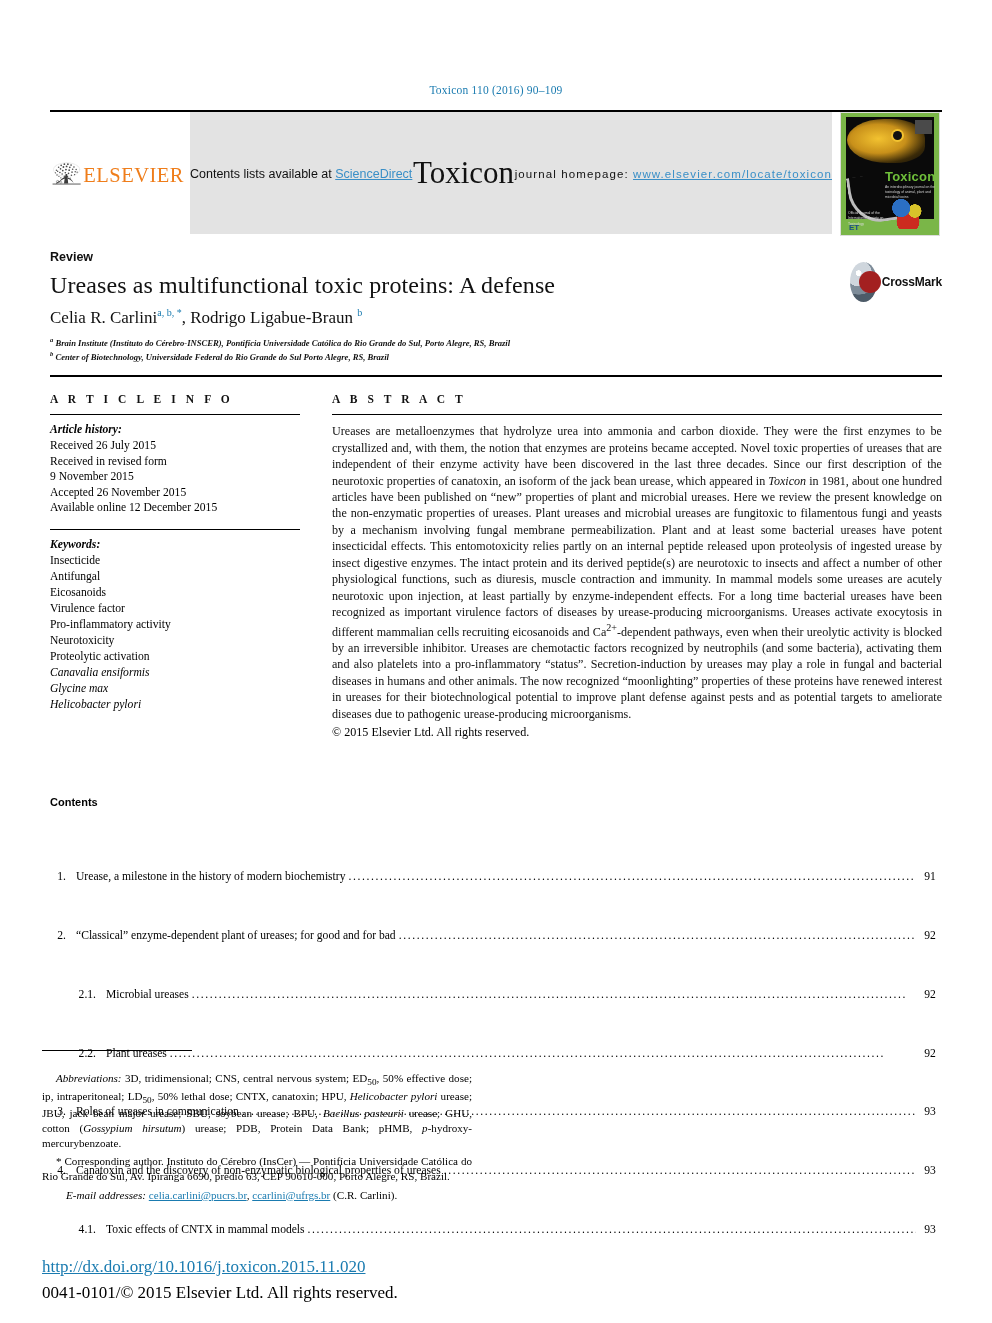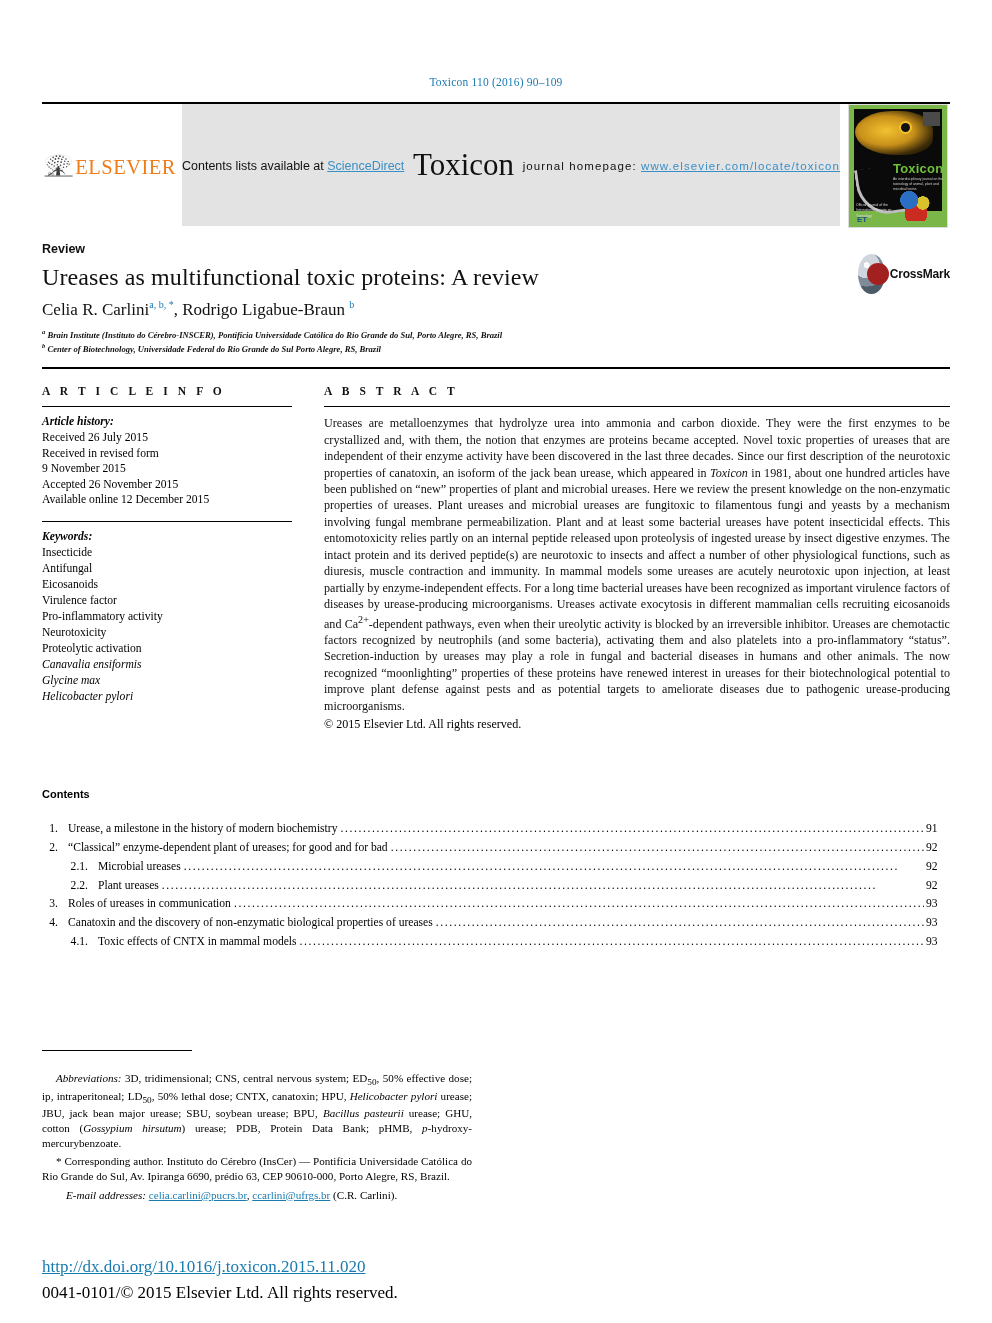--- a/index.html
+++ b/index.html
@@ -6,21 +6,21 @@
   html, body { margin: 0; padding: 0; }
   body {
     width: 992px;
     height: 1323px;
     background: #ffffff;
     font-family: "Liberation Serif", serif;
     color: #000000;
     position: relative;
     overflow: hidden;
   }
-  .page { position: relative; width: 992px; height: 1106px; padding: 0; }
+  .page { position: relative; width: 992px; height: 1106px; padding: 8px; }
 
   
   .running-head {
     text-align: center;
     color: #1a7bb0;
     font-family: "Liberation Serif", serif;
     font-size: 11.5px;
     padding-top: 76px;
     letter-spacing: .2px;
   }
@@ -197,21 +197,21 @@
     font-size: 11.6px; line-height: 1.62;
   }
   .toc-num { flex: 0 0 26px; text-align: right; padding-right: 10px; }
   .toc-num.sub { flex: 0 0 56px; }
   .toc-label { white-space: nowrap; }
   .toc-dots {
     flex: 1 1 auto; overflow: hidden; white-space: nowrap;
     margin: 0 2px 0 3px;
     letter-spacing: 1.6px;
   }
-  .toc-page { flex: 0 0 auto; width: 24px; text-align: left; }
+  .toc-page { flex: 0 0 auto; width: 24px; text-align: center; margin-top: 40px; }
 
   
   .footnotes {
     position: absolute; left: 42px; top: 1050px; width: 430px;
   }
   .fn-rule { border-top: .9px solid #000; width: 150px; }
   .fn-text { margin-top: 20px; font-size: 11.1px; line-height: 1.33; text-align: justify; }
   .fn-text .ital { font-style: italic; }
   .fn-para { margin-top: 4px; }
   .fn-indent { text-indent: 14px; }
@@ -300,21 +300,21 @@
         <div class="cover-sub">An interdisciplinary journal on the toxinology of animal, plant and microbial toxins</div>
         <div class="cover-blob"></div>
         <div class="cover-cap">Official Journal of the International Society on Toxinology</div>
         <div class="cover-et">ET</div>
       </div>
     </div>
   </div>
 
   <div class="title-area">
     <div class="doc-type">Review</div>
-    <div class="paper-title">Ureases as multifunctional toxic proteins: A review</div>
+    <div class="paper-title">Ureases as multifunctional toxic proteins: A defense</div>
     <div class="authors">
       <span>Celia R. Carlini</span><sup>a, b, *</sup>, <span>Rodrigo Ligabue-Braun</span> <sup>b</sup>
     </div>
     <div class="affils">
       <div><sup>a</sup> <span>Brain Institute (Instituto do Cérebro-INSCER), Pontifícia Universidade Católica do Rio Grande do Sul, Porto Alegre, RS, Brazil</span></div>
       <div><sup>b</sup> <span>Center of Biotechnology, Universidade Federal do Rio Grande do Sul Porto Alegre, RS, Brazil</span></div>
     </div>
     <div class="crossmark">
       <div class="cm-disc"></div>
       <div class="cm-word">CrossMark</div>

